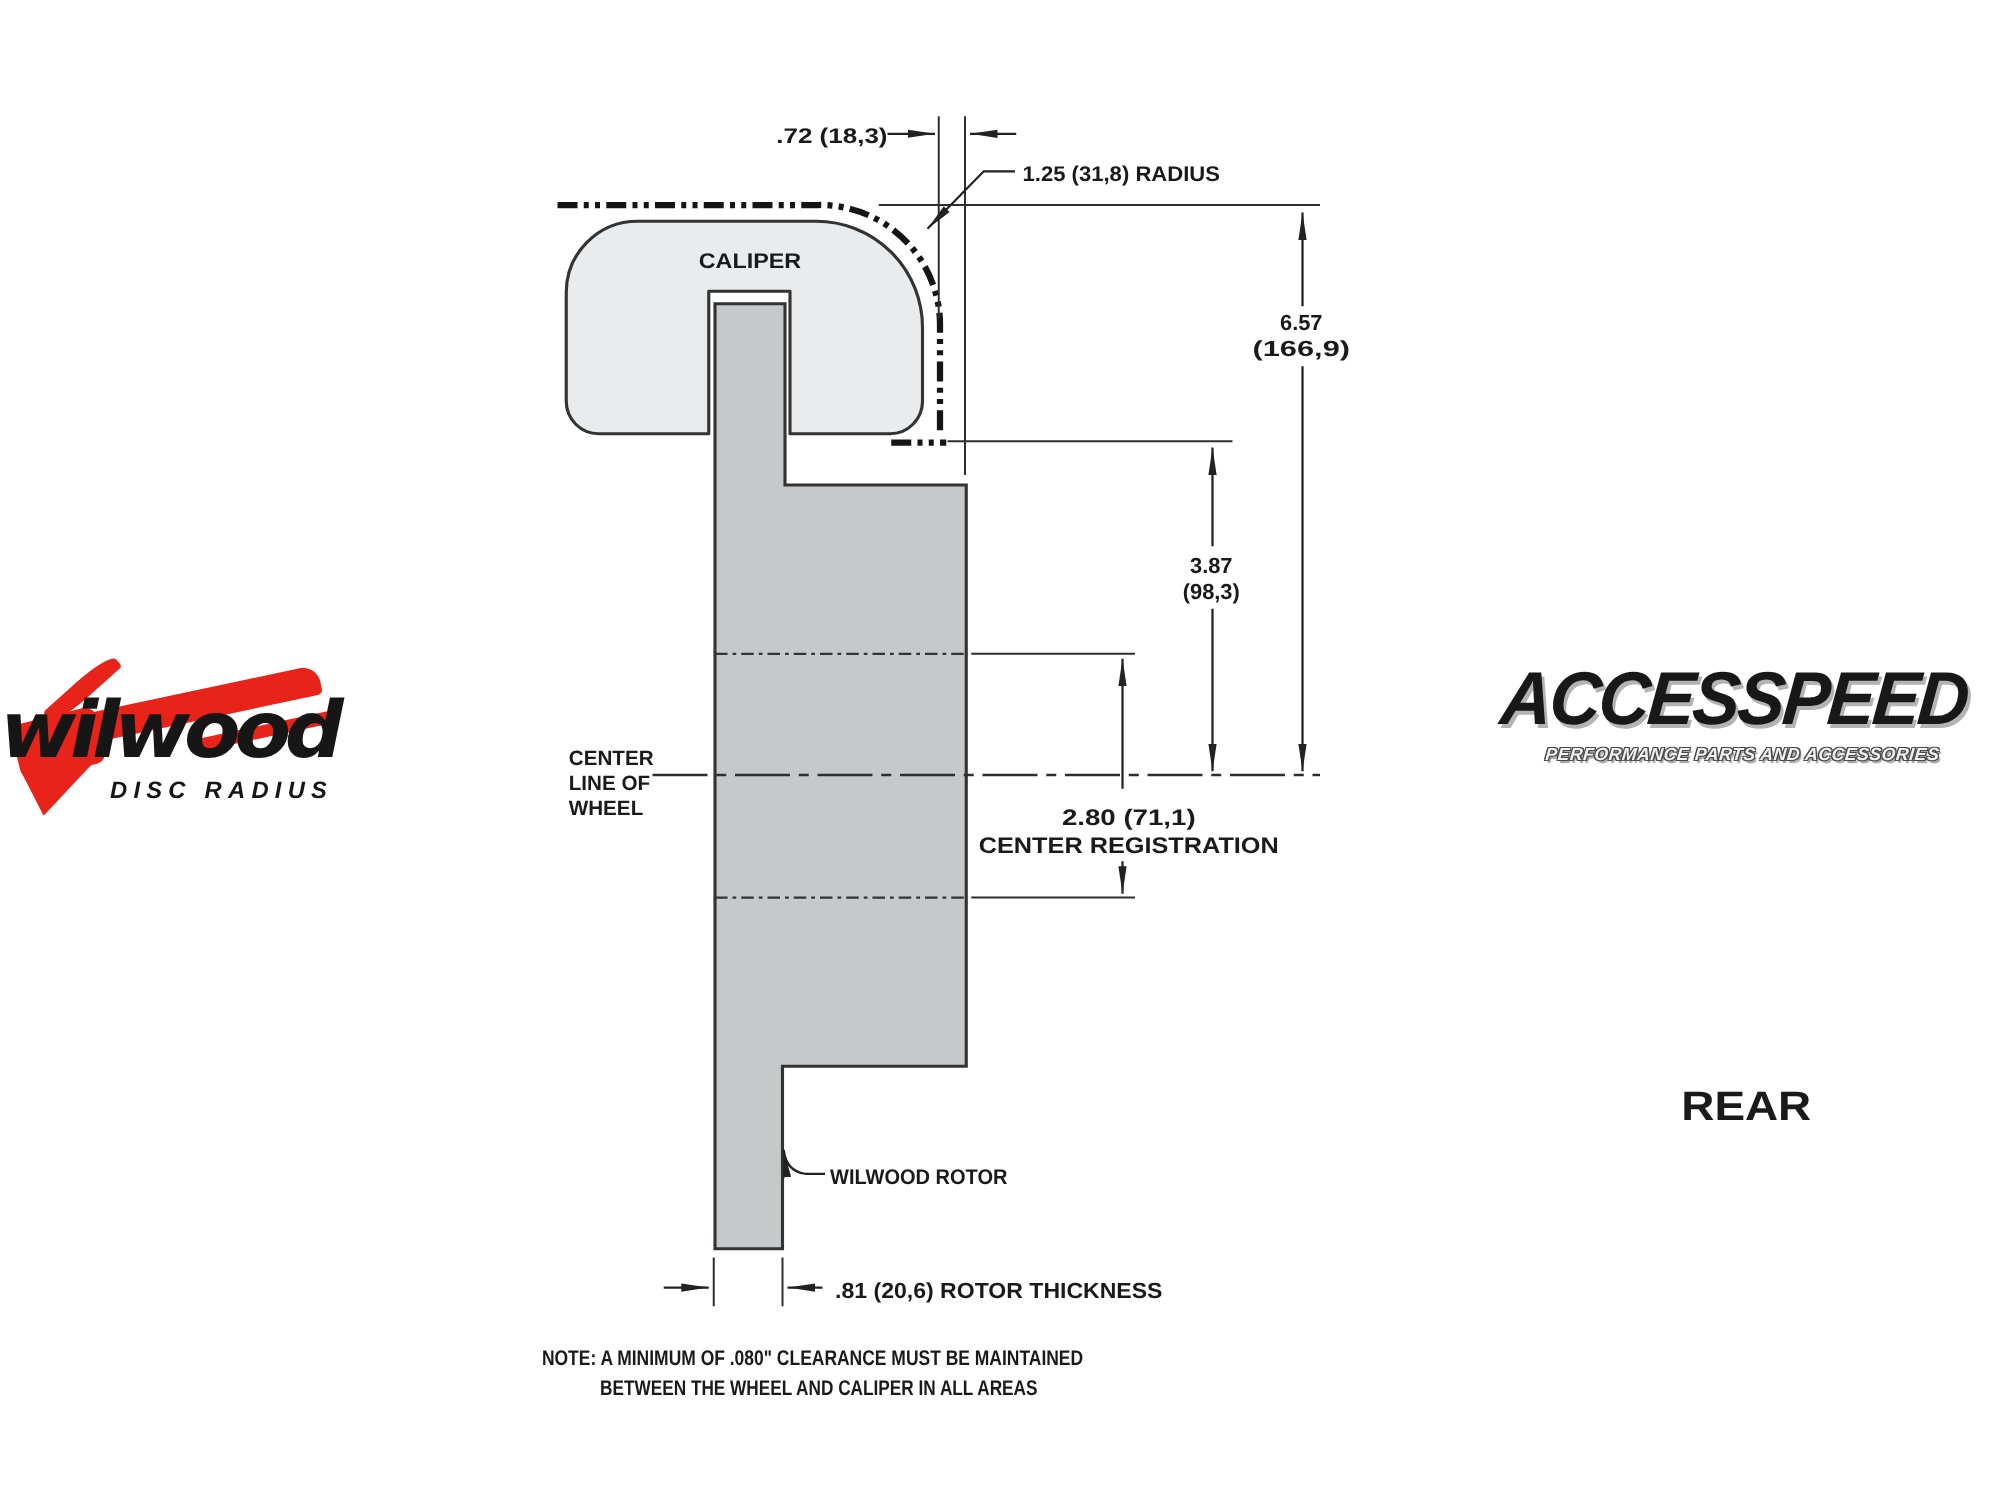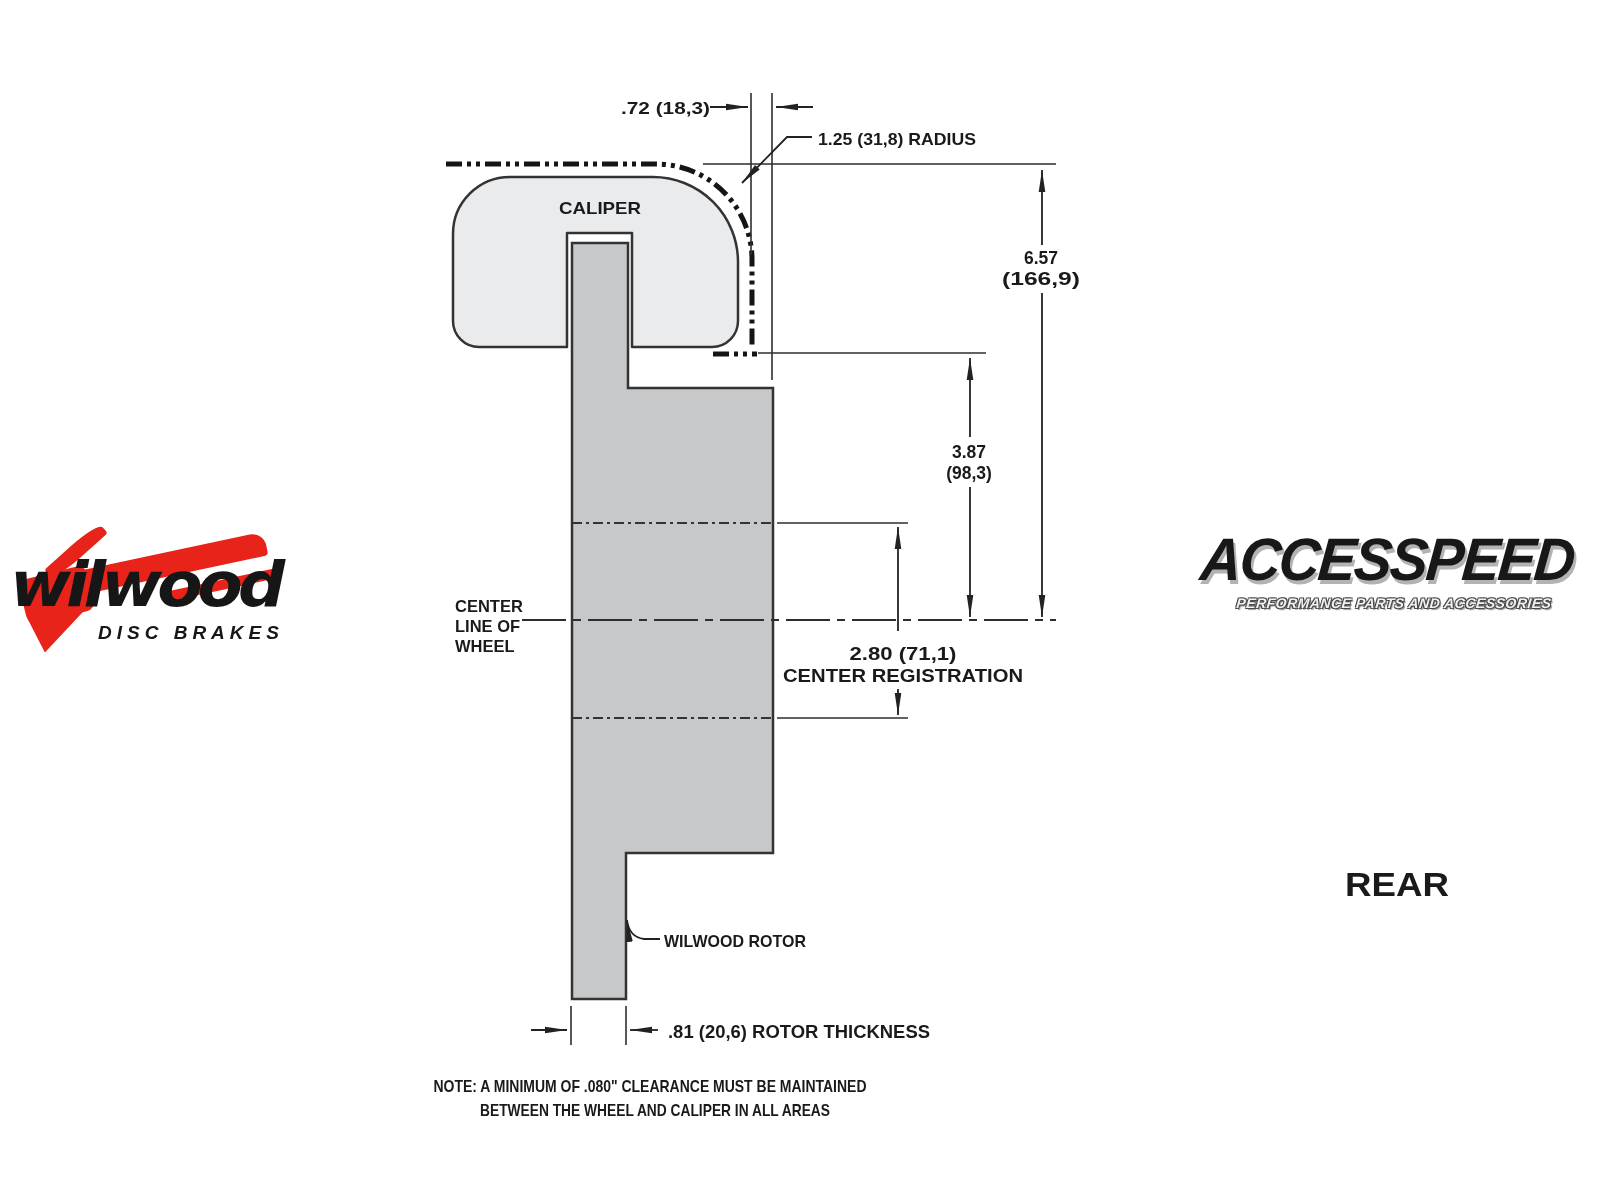--- a/index.html
+++ b/index.html
@@ -9,21 +9,21 @@
     background:#ffffff;
     overflow:hidden;
     font-family:"Liberation Sans", sans-serif;
   }
   svg text{
     font-family:"Liberation Sans", sans-serif;
     font-weight:700;
     fill:#1a1a1a;
   }
   
-  .wilwood{position:absolute;left:10px;top:538px;width:320px;height:128px;}
+  .wilwood{position:absolute;left:0;top:538px;width:320px;height:128px;}
   .ww-red{position:absolute;background:#e8231a;z-index:1;}
   .ww-flick{left:30px;top:6px;width:72px;height:15px;transform:rotate(-42deg);border-radius:3px 50% 3px 50%;}
   .ww-swash{left:60px;top:14px;width:198px;height:24px;transform:rotate(-12deg);border-radius:4px 14px 4px 14px;}
   .ww-swash2{left:150px;top:42px;width:122px;height:10px;transform:rotate(-12deg);border-radius:2px 8px 2px 8px;}
   .ww-wedge{left:18px;top:46px;width:64px;height:70px;clip-path:polygon(5% 0,100% 18%,32% 100%,0 55%);transform:rotate(6deg);}
   .ww-blob{left:12px;top:34px;width:70px;height:46px;transform:rotate(-14deg);border-radius:10px;}
   .ww-script{
     position:absolute;left:0;top:14px;z-index:2;width:100%;
     font-family:"DejaVu Sans", sans-serif;
     font-style:italic;font-weight:700;font-size:66px;line-height:1;
@@ -134,19 +134,19 @@
   </g>
 </svg>
 
 <div class="wilwood">
   <div class="ww-red ww-flick"></div>
   <div class="ww-red ww-swash"></div>
   <div class="ww-red ww-swash2"></div>
   <div class="ww-red ww-wedge"></div>
   <div class="ww-red ww-blob"></div>
   <div class="ww-script">wilwood</div>
-  <div class="ww-sub">DISC BRAKES</div>
+  <div class="ww-sub">DISC RADIUS</div>
 </div>
 
 <div class="accesspeed">
   <div class="ap-title">ACCESSPEED</div>
   <div class="ap-sub">PERFORMANCE PARTS AND ACCESSORIES</div>
 </div>
 
 </body></html>

